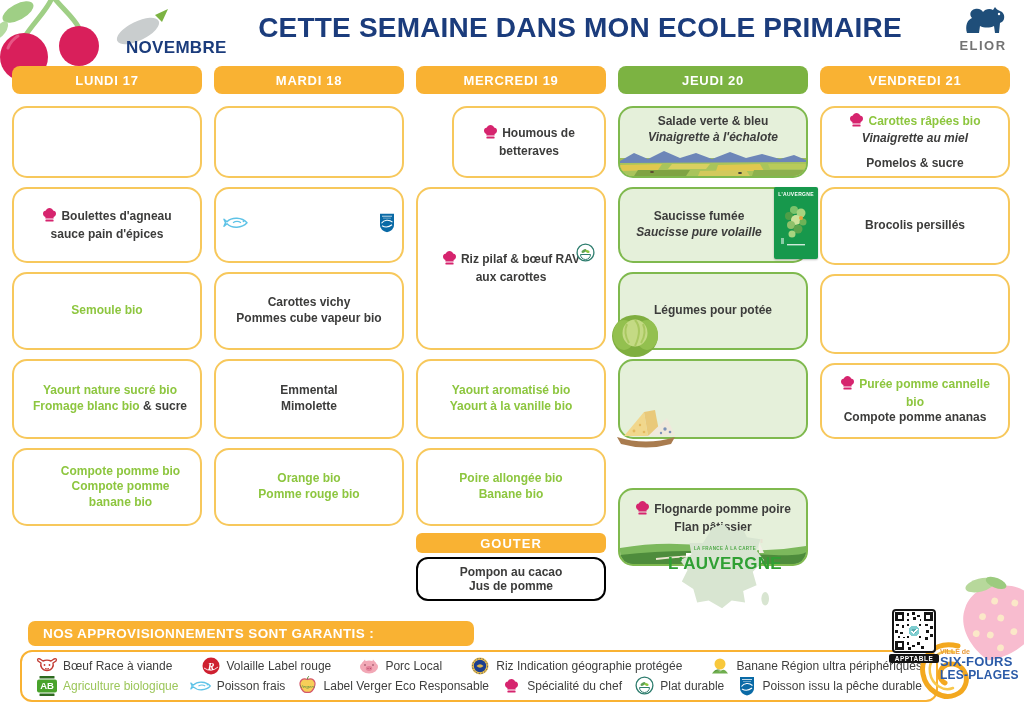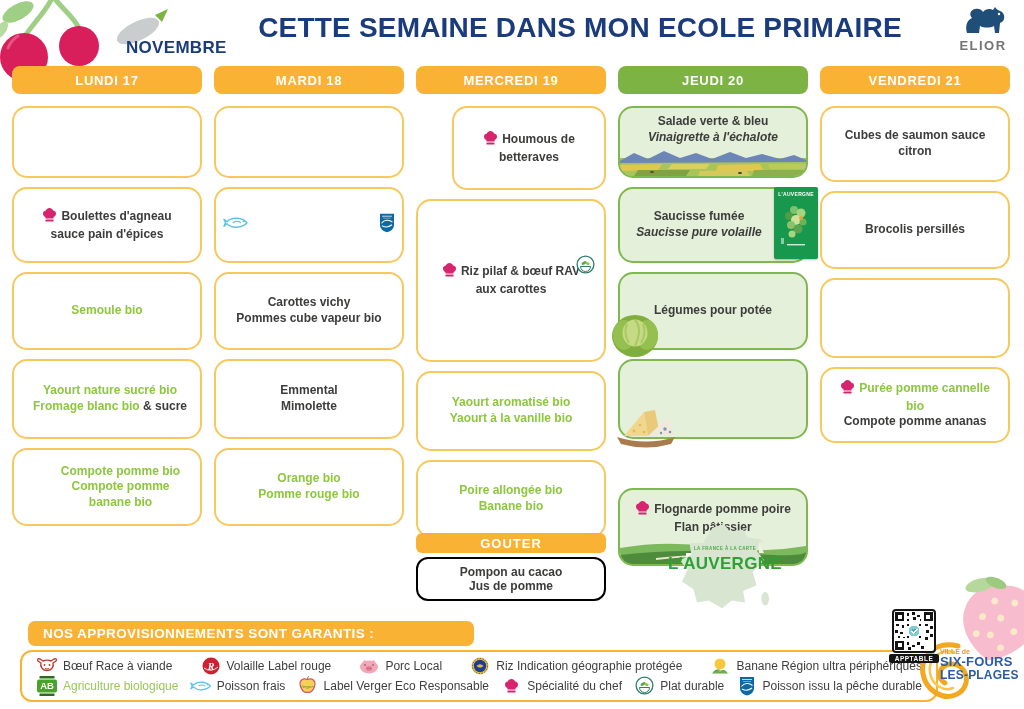--- a/index.html
+++ b/index.html
@@ -171,21 +171,21 @@
       </div>
       <div class="card" style="height: 78px;">
         <div class="card-text">
           <div class="line"><span class="green">Orange bio</span></div>
           <div class="line"><span class="green">Pomme rouge bio</span></div>
         </div>
       </div>
     </div>
     <div class="day-header" style="left: 416px;">MERCREDI 19</div>
     <div class="day-col" style="left: 416px;">
-      <div class="card" style="height: 84px; margin-left: 36px;">
+      <div class="card" style="height: 72px; margin-left: 36px;">
         <div class="card-text">
           <div class="line"><span class="chef-inline"><svg width="15" height="14" viewBox="0 0 15 14">
                 <path d="M7.5 0 C5.8 0 4.4 1 3.9 2.4 A3.4 3.4 0 0 0 1 5.8 C1 7.3 2 8.6 3.4 9 L3.4 10.6 L11.6 10.6 L11.6 9 C13 8.6 14 7.3 14 5.8 A3.4 3.4 0 0 0 11.1 2.4 C10.6 1 9.2 0 7.5 0 Z" fill="#D6246E"></path>
                 <rect x="3.4" y="11.4" width="8.2" height="2.2" rx="0.9" fill="#D6246E"></rect>
               </svg></span><span class="black">Houmous de betteraves</span></div>
         </div>
       </div>
       <div class="card" style="height: 163px;">
         <span class="durable-pos"><svg width="19" height="19" viewBox="0 0 19 19">
             <circle cx="9.5" cy="9.5" r="8.4" fill="#fff" stroke="#2E7D6E" stroke-width="1.3"></circle>
@@ -302,23 +302,28 @@
             <polygon points="139,16 139,5 144,16" fill="#F2EFE6"></polygon>
             <rect x="140.5" y="2" width="2" height="4" fill="#E8E2D2"></rect>
             <path d="M36 22 Q80 17 112 20" stroke="#EDE7D2" stroke-width="2" fill="none"></path>
             <rect x="66" y="16" width="6" height="4" fill="#FDFDF8"></rect>
             <ellipse cx="88" cy="21" rx="2.4" ry="1.2" fill="#F5F2E8"></ellipse>
           </svg></div>
       </div>
     </div>
     <div class="day-header" style="left: 820px;">VENDREDI 21</div>
     <div class="day-col" style="left: 820px;">
-      <div class="card" style="height: 76px;">
-        <div class="card-text">
-          <div class="line"><span class="black">Cubes de saumon sauce citron</span></div>
+      <div class="card" style="height: 72px;">
+        <div class="card-text">
+          <div class="line"><span class="chef-inline"><svg width="15" height="14" viewBox="0 0 15 14">
+                <path d="M7.5 0 C5.8 0 4.4 1 3.9 2.4 A3.4 3.4 0 0 0 1 5.8 C1 7.3 2 8.6 3.4 9 L3.4 10.6 L11.6 10.6 L11.6 9 C13 8.6 14 7.3 14 5.8 A3.4 3.4 0 0 0 11.1 2.4 C10.6 1 9.2 0 7.5 0 Z" fill="#D6246E"></path>
+                <rect x="3.4" y="11.4" width="8.2" height="2.2" rx="0.9" fill="#D6246E"></rect>
+              </svg></span><span class="green">Carottes râpées bio</span></div>
+          <div class="line italic"><span class="black">Vinaigrette au miel</span></div>
+          <div class="line gap"><span class="black">Pomelos &amp; sucre</span></div>
         </div>
       </div>
       <div class="card" style="height: 78px;">
         <div class="card-text">
           <div class="line"><span class="black">Brocolis persillés</span></div>
         </div>
       </div>
       <div class="card" style="height: 80px;">
         <div class="card-text"></div>
       </div>

